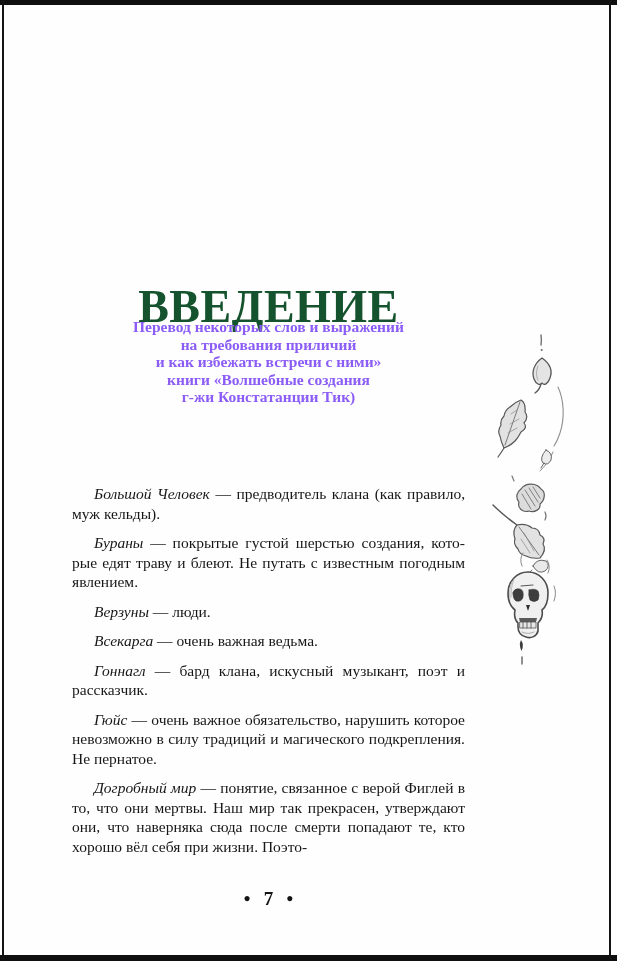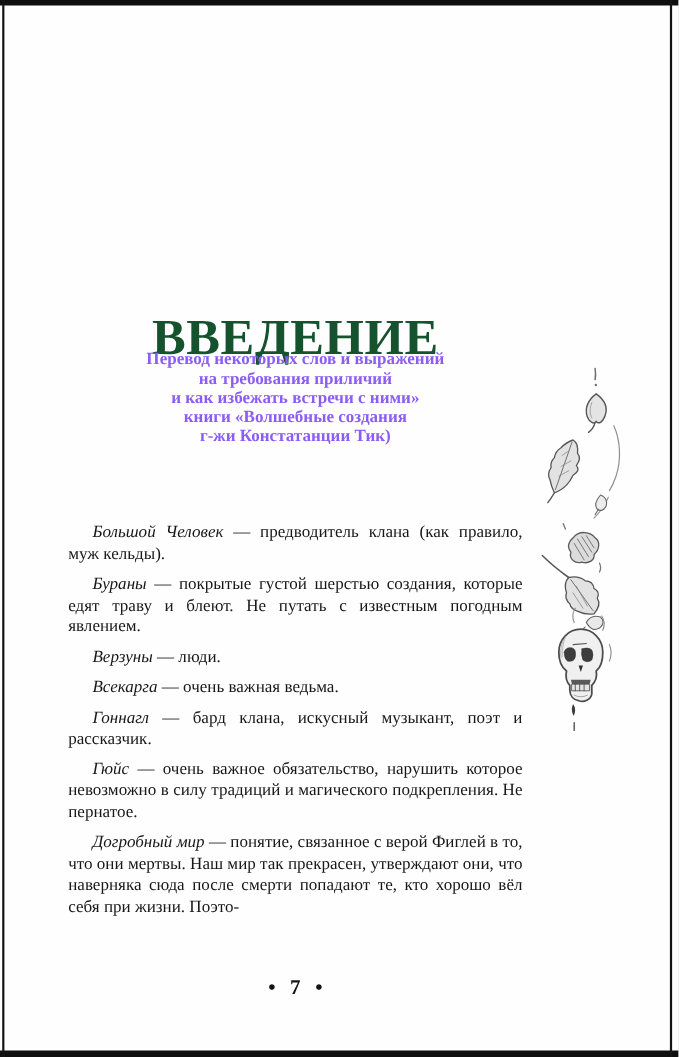--- a/index.html
+++ b/index.html
@@ -20,21 +20,21 @@
     letter-spacing:.5px;color:#14532d;
   }
   .subtitle{
     position:absolute;left:42px;top:318px;width:453px;
     text-align:center;font-size:15.5px;line-height:17.5px;font-weight:bold;color:#8b5cf6;
   }
   .glossary{
     position:absolute;left:62px;top:474px;width:413px;
     font-size:15.5px;line-height:19.5px;text-align:justify;color:#171717;
   }
-  .glossary p{margin:0;text-indent:22px;hyphens:manual;}
+  .glossary p{margin:10px;text-indent:22px;hyphens:manual;}
   .glossary p + p{margin-top:8px;}
   .glossary i{font-style:italic;}
   .folio{
     position:absolute;left:62px;top:889px;width:413px;
     text-align:center;font-size:19px;line-height:20px;font-weight:bold;
     word-spacing:.45em;color:#141414;
   }
   .vignette{position:absolute;left:488px;top:330px;width:112px;height:340px;}
 </style>
 </head>

